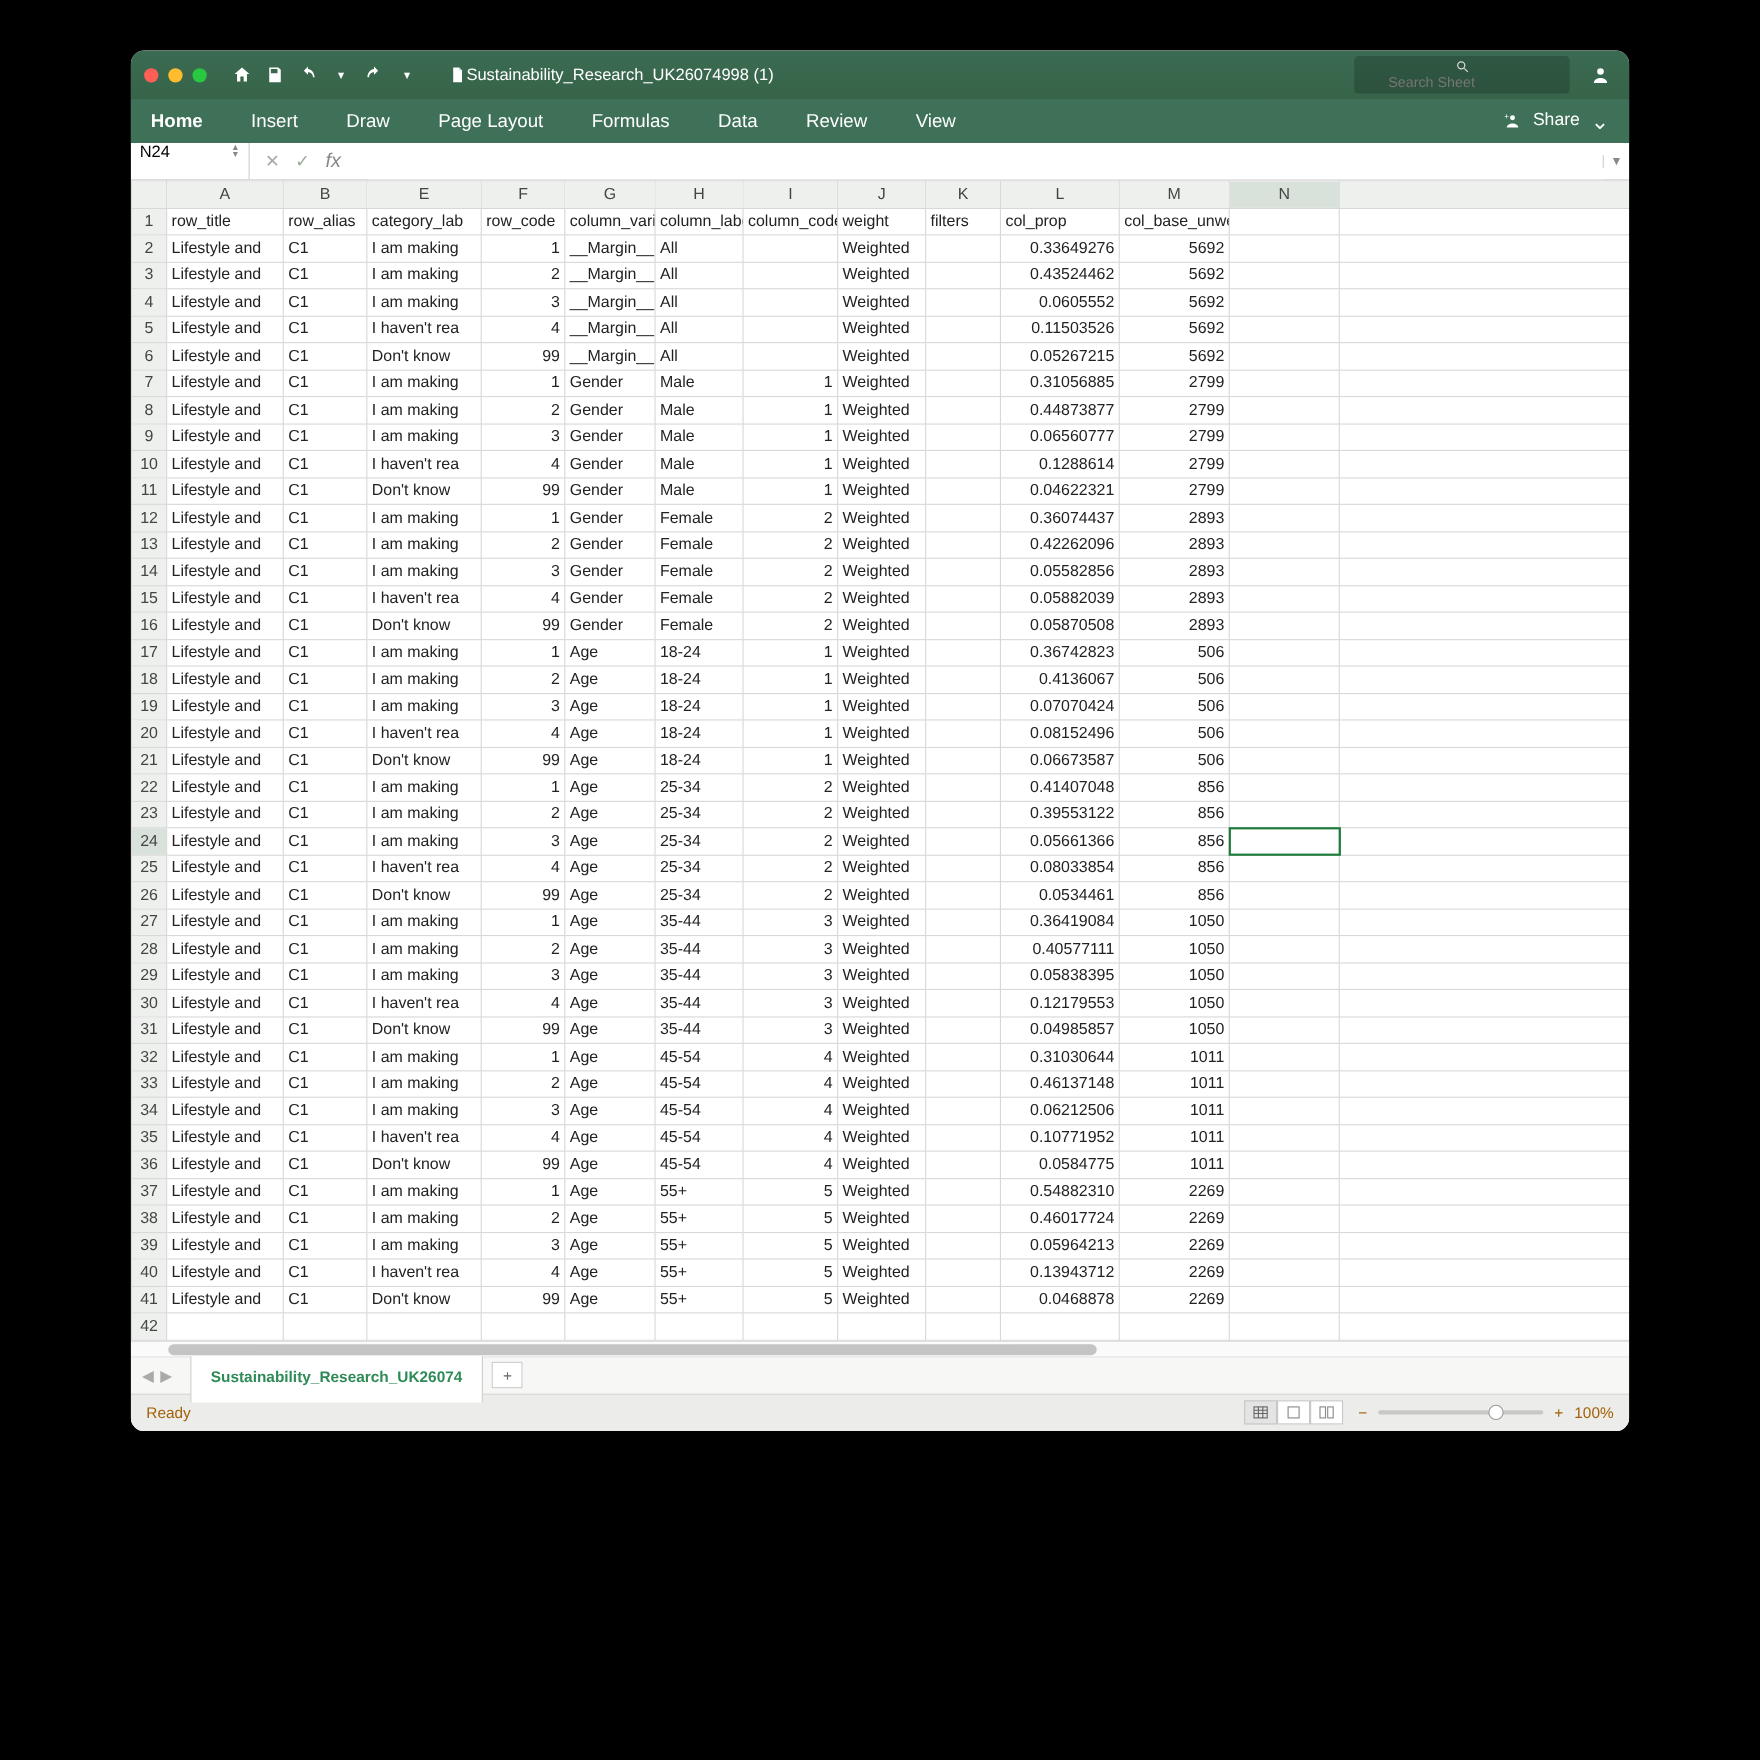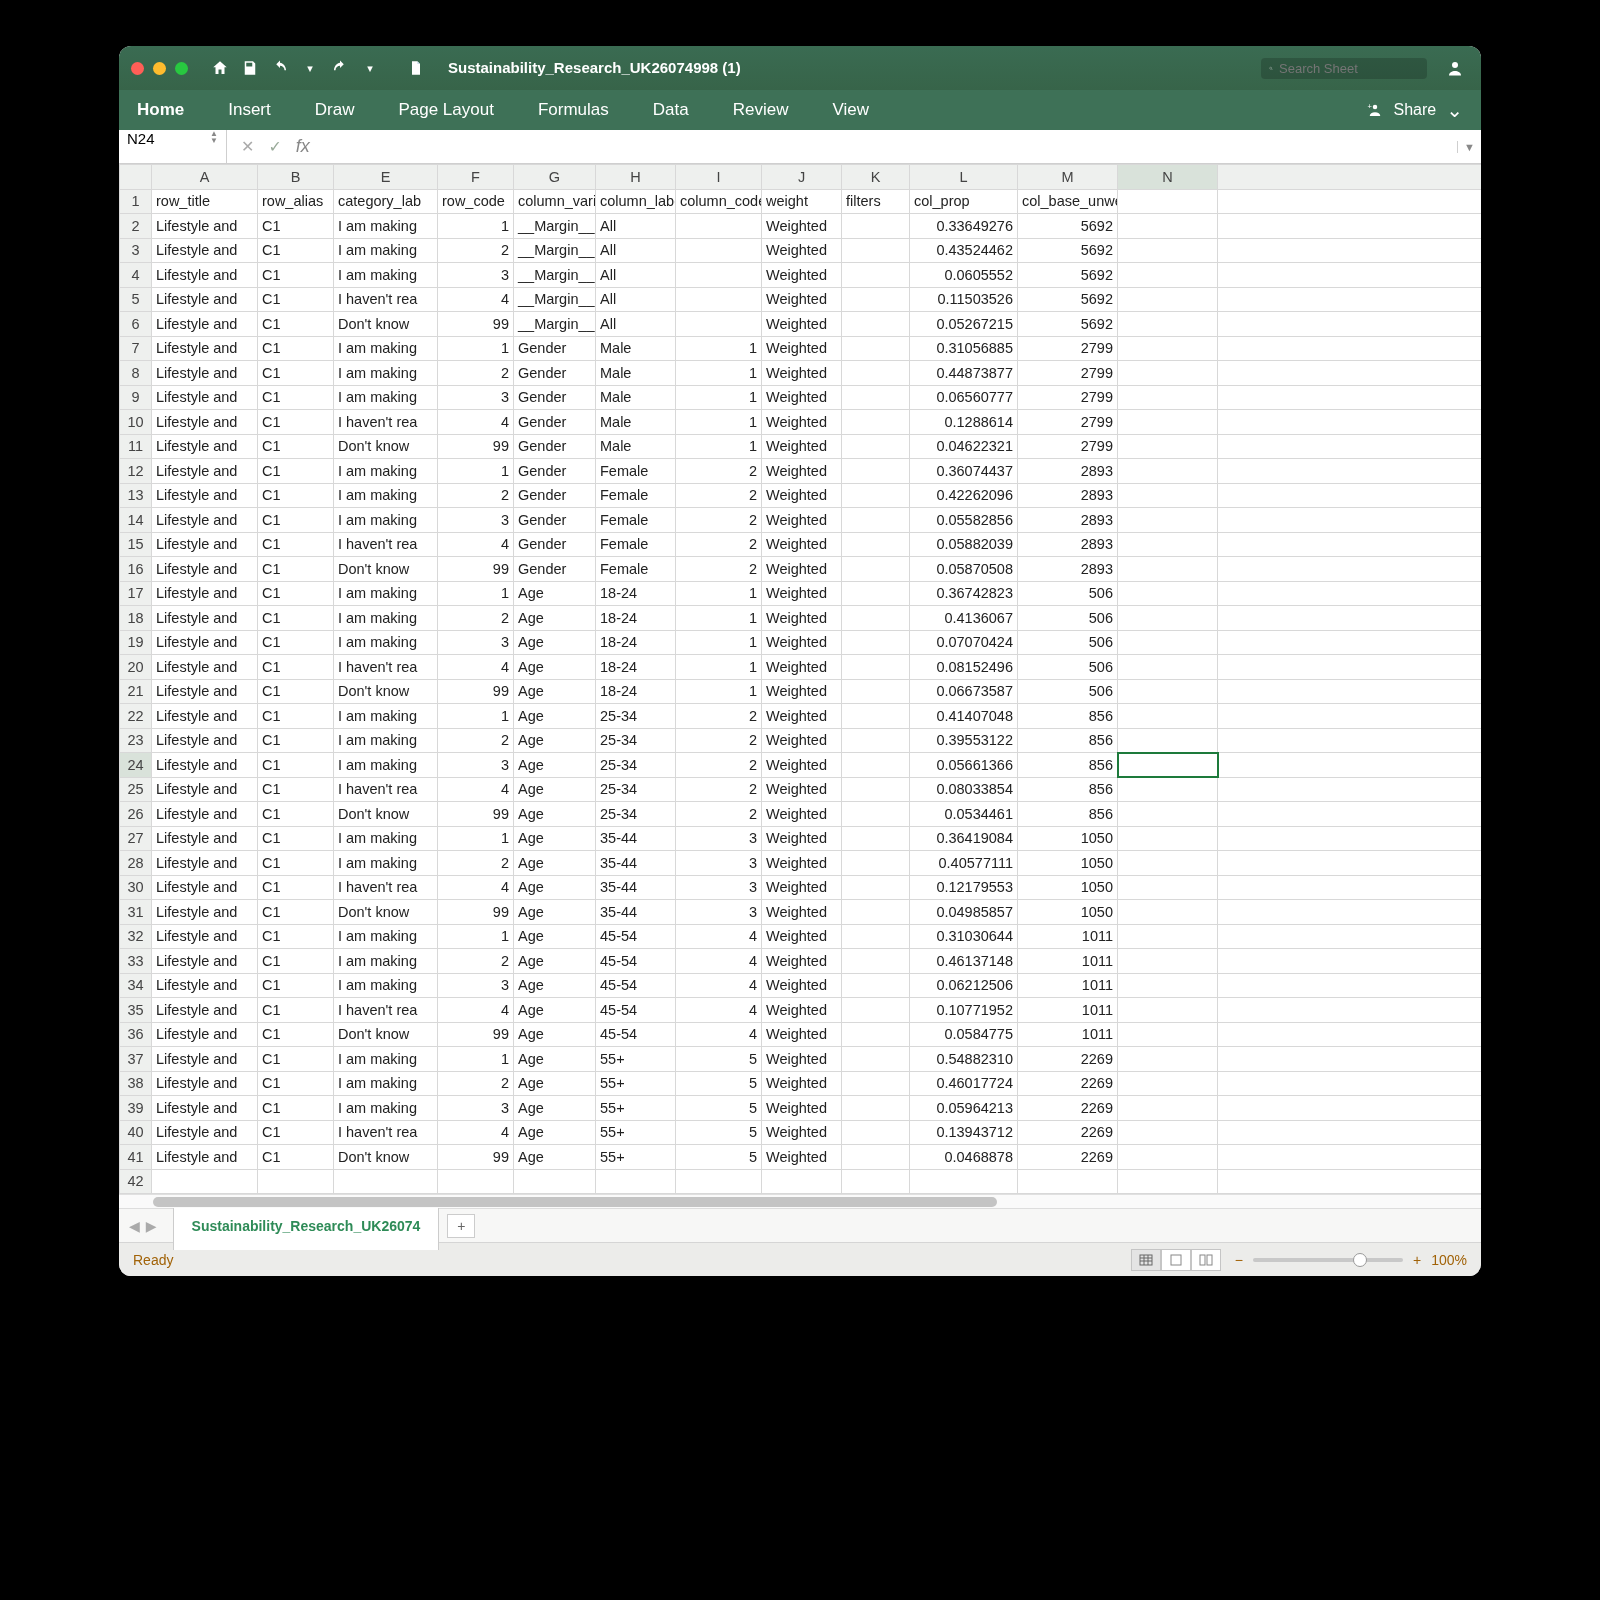--- a/index.html
+++ b/index.html
@@ -5,23 +5,23 @@
   * { box-sizing: border-box; margin:0; padding:0; font-family: -apple-system, "Helvetica Neue", Arial, sans-serif; }
   body { background:#000; width:1600px; height:1600px; display:flex; align-items:flex-start; justify-content:center; }
   .window { width:1362px; margin-top:46px; background:#fff; border-radius:12px; overflow:hidden; box-shadow:0 8px 40px rgba(0,0,0,.5); }
   .titlebar { background:linear-gradient(#3a6b52,#376449); height:44px; display:flex; align-items:center; padding:0 12px; color:#fff; font-size:15px; }
   .tbtns { display:flex; gap:9px; margin-right:18px; }
   .tbbtn { width:13px; height:13px; border-radius:50%; }
   .red{background:#ff5f57}.yellow{background:#febc2e}.green{background:#28c840}
   .ticon { width:28px; display:flex; justify-content:center; font-size:18px;}
   .ticon svg { width:18px; height:18px; fill:#fff; }
   .tgroup { display:flex; align-items:center; gap:2px; margin-right:12px; }
-  .filetitle { display:flex; align-items:flex-start; gap:24px; margin-left:12px; font-weight:700;}
+  .filetitle { display:flex; align-items:center; gap:0; margin-left:12px; font-weight:400;}
   .filetitle svg { width:16px; height:18px; fill:#fff;}
-  .search { margin-left:auto; display:flex; align-items:center; background:rgba(0,0,0,.18); border-radius:4px; padding:3px 8px; width:166px; font-size:13px; color:#eee;}
+  .search { margin-left:auto; display:flex; align-items:center; background:rgba(0,0,0,.18); border-radius:4px; padding:3px 8px; width:196px; font-size:13px; color:#eee;flex-direction:column;}
   .search input { background:none; border:none; color:#eee; font-size:13px; outline:none; width:140px; margin-left:6px;}
   .share-ic { margin-left:14px; }
   .ribbon { background:#3e7157; height:40px; display:flex; align-items:center; padding:0 18px; gap:44px; color:#fff; font-size:17px;}
   .ribbon .tab { cursor:pointer; }
   .ribbon .tab.active { font-weight:600; }
   .ribbon .right { margin-left:auto; display:flex; align-items:center; gap:10px; font-size:16px;}
   .namebox-row { height:34px; border-bottom:1px solid #cfcfcf; display:flex; align-items:center; background:#fff; font-size:15px;}
   .namebox { width:108px; border-right:1px solid #cfcfcf; height:100%; display:flex; padding:0 8px;}
   .namebox .spin { margin-left:auto; display:flex; flex-direction:column; font-size:8px; color:#888; line-height:7px;}
   .fx-icons { display:flex; align-items:center; gap:14px; padding:0 14px; color:#aaa; font-size:16px;}
@@ -625,20 +625,36 @@
             <td>35-44</td>
             <td class="num">3</td>
             <td>Weighted</td>
             <td></td>
             <td class="num">0.40577111</td>
             <td class="num">1050</td>
             <td></td>
             <td style="border-right:none"></td>
           </tr>
           <tr>
+            <td class="rowhdr">29</td>
+            <td>Lifestyle and</td>
+            <td>C1</td>
+            <td>I am making</td>
+            <td class="num">3</td>
+            <td>Age</td>
+            <td>35-44</td>
+            <td class="num">3</td>
+            <td>Weighted</td>
+            <td></td>
+            <td class="num">0.05838395</td>
+            <td class="num">1050</td>
+            <td></td>
+            <td style="border-right:none"></td>
+          </tr>
+          <tr>
             <td class="rowhdr">30</td>
             <td>Lifestyle and</td>
             <td>C1</td>
             <td>I haven't rea</td>
             <td class="num">4</td>
             <td>Age</td>
             <td>35-44</td>
             <td class="num">3</td>
             <td>Weighted</td>
             <td></td>

